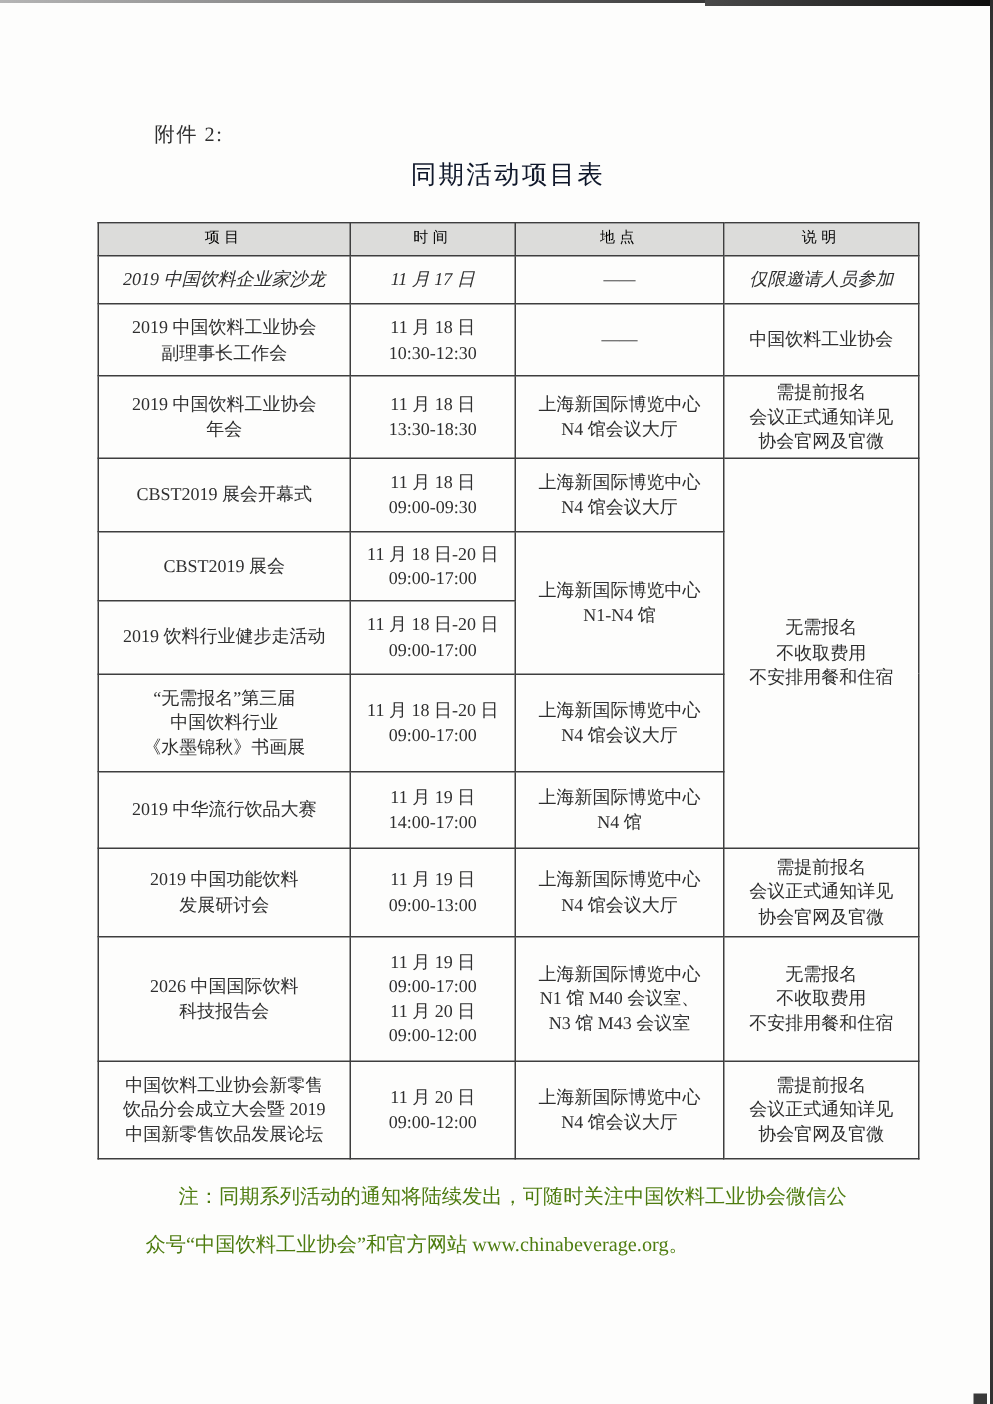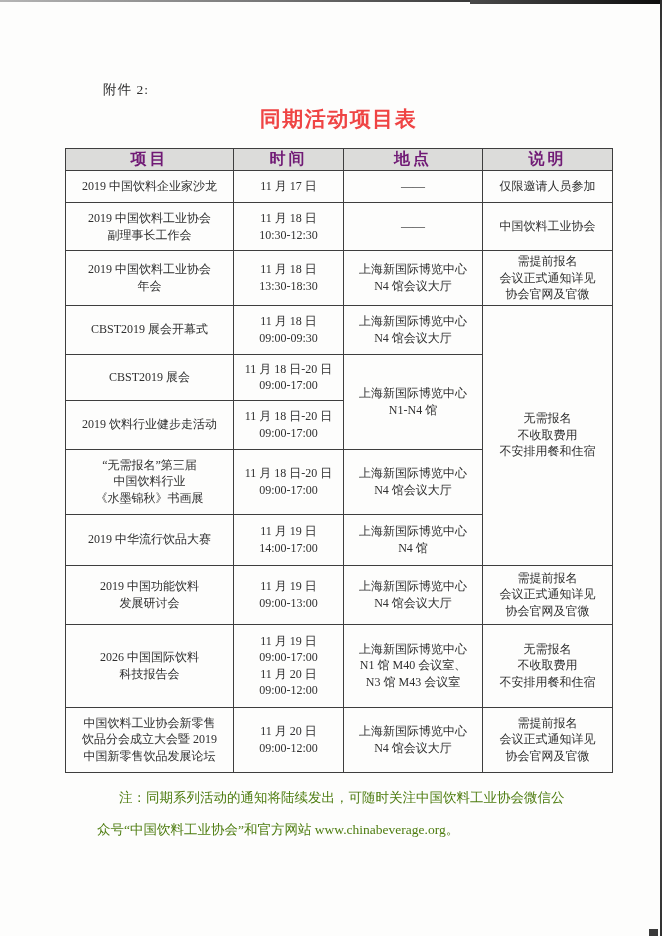--- a/index.html
+++ b/index.html
@@ -28,42 +28,42 @@
   .bottom-mark {
     position:absolute; left:649px; bottom:0; width:9px; height:7px;
     background:#3a3a3a;
   }
   .attachment {
     position:absolute; left:103px; top:81px;
     font-size:13.5px; letter-spacing:1px;
   }
   .title {
     position:absolute; left:65px; top:105px; width:547px;
-    text-align:center; font-size:21px; font-weight:bold; letter-spacing:1.5px;
-    color:#ef4444;
+    text-align:center; font-size:17px; font-weight:normal; letter-spacing:1.5px;
+    color:#0f172a;
   }
   .tablewrap { position:absolute; left:65px; top:148px; }
   table.schedule {
     border-collapse:collapse; table-layout:fixed; width:547px;
   }
   table.schedule th, table.schedule td {
     border:1px solid #3e3e3e;
     text-align:center; vertical-align:middle;
     font-size:12px; line-height:16.5px;
     white-space:pre-line;
     padding:2px 3px;
     overflow:hidden;
   }
   table.schedule th {
     background:#dcdcda;
-    font-weight:bold; font-size:16px; letter-spacing:3px;
-    color:#701a75;
+    font-weight:normal; font-size:10px; letter-spacing:3px;
+    color:#000000;
   }
   tr.rh  { height:22px; }
-  tr.r0  { height:32px; }
+  tr.r0  { height:32px;font-style:italic; }
   tr.r1  { height:48px; }
   tr.r2  { height:53px; }
   tr.r3  { height:49px;margin-top:12px; }
   tr.r4  { height:46px; }
   tr.r5  { height:49px; }
   tr.r6  { height:65px; }
   tr.r7  { height:51px; }
   tr.r8  { height:59px; }
   tr.r9  { height:83px; }
   tr.r10 { height:65px; }

